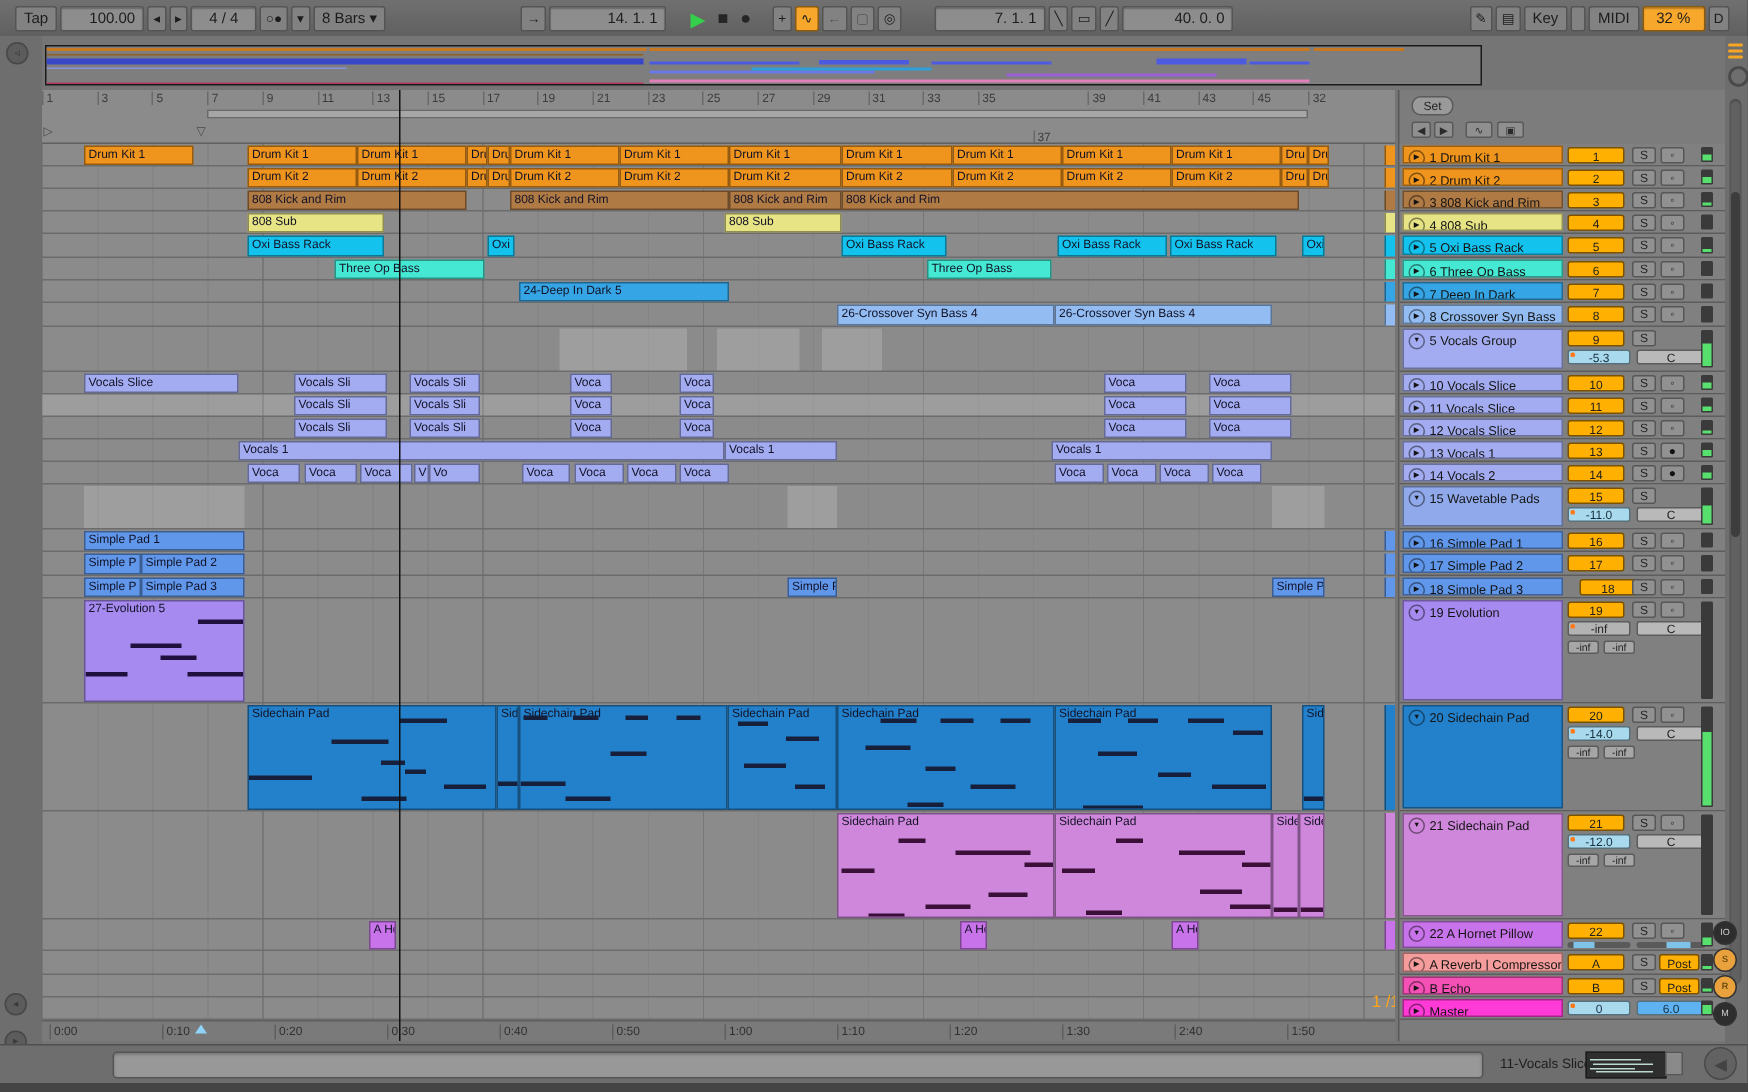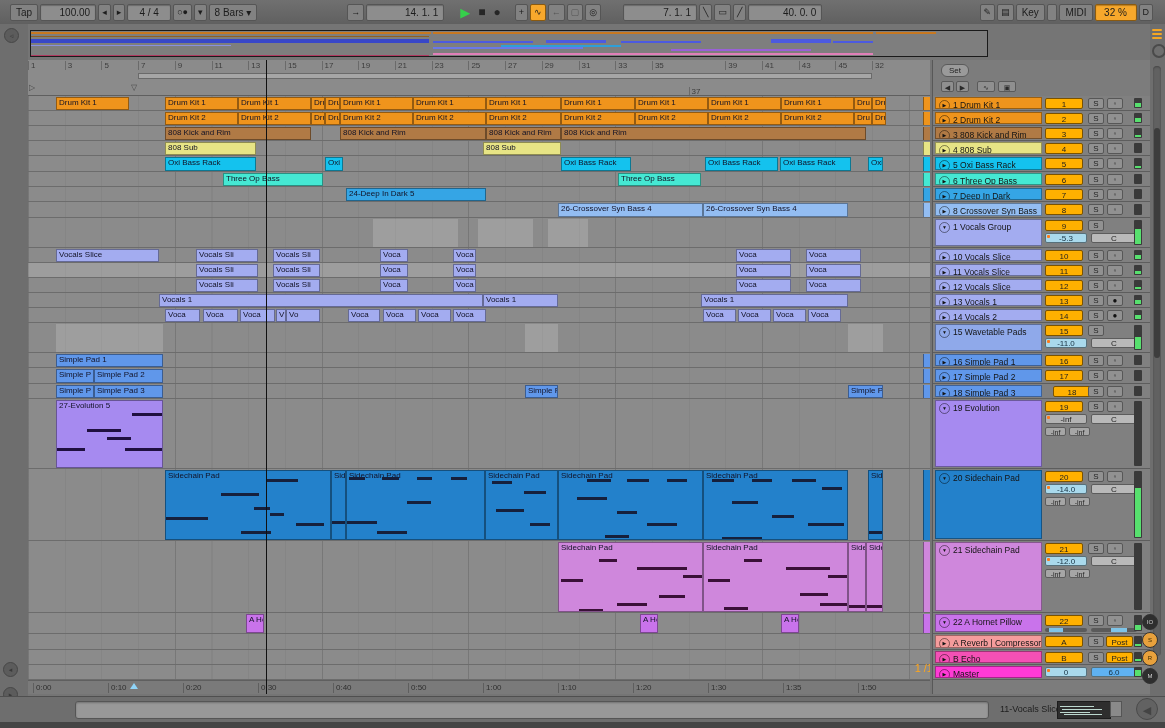--- a/index.html
+++ b/index.html
@@ -370,21 +370,21 @@
         <div class="tlabel" style="left: 5px;">0:00</div>
         <div class="tlabel" style="left: 80px;">0:10</div>
         <div class="tlabel" style="left: 155px;">0:20</div>
         <div class="tlabel" style="left: 230px;">0:30</div>
         <div class="tlabel" style="left: 305px;">0:40</div>
         <div class="tlabel" style="left: 380px;">0:50</div>
         <div class="tlabel" style="left: 455px;">1:00</div>
         <div class="tlabel" style="left: 530px;">1:10</div>
         <div class="tlabel" style="left: 605px;">1:20</div>
         <div class="tlabel" style="left: 680px;">1:30</div>
-        <div class="tlabel" style="left: 755px;">1:35</div>
+        <div class="tlabel" style="left: 755px;">2:40</div>
         <div class="tlabel" style="left: 830px;">1:50</div>
         <div class="insmark" style="left: 102px;"></div>
       </div>
 
     <div class="headers" id="headers">
       <div class="htools">
         <div class="pill">Set</div>
         <div class="sqbtn" style="left:8px;width:13px">◀</div>
         <div class="sqbtn" style="left:23px;width:13px">▶</div>
         <div class="sqbtn" style="left:44px;width:18px">∿</div>
@@ -448,21 +448,21 @@
           <div class="meterwrap" style="top: 2px; height: 10px;"></div>
         </div>
         <div class="hrow" style="top: 142px; height: 16px;">
           <div class="namecell" style="background: rgb(147, 189, 242);"><span class="foldic">▶</span><span class="nm">8 Crossover Syn Bass</span></div>
           <div class="numbox" style="top: 2px;">8</div>
           <div class="sbox" style="left: 155px; top: 2px;">S</div>
           <div class="armbox" style="left: 174px; top: 2px;">◦</div>
           <div class="meterwrap" style="top: 2px; height: 11px;"></div>
         </div>
         <div class="hrow" style="top: 158px; height: 30px;">
-          <div class="namecell" style="background: rgb(163, 172, 240);"><span class="foldic">▼</span><span class="nm">1 Vocals Group</span></div>
+          <div class="namecell" style="background: rgb(163, 172, 240);"><span class="foldic">▼</span><span class="nm">5 Vocals Group</span></div>
           <div class="numbox" style="top: 2px;">9</div>
           <div class="sbox" style="left: 155px; top: 2px;">S</div>
           <div class="volbox" style="top: 15px;">-5.3<div class="led"></div></div>
           <div class="panbox" style="top: 15px;">C</div>
           <div class="meterwrap" style="top: 2px; height: 25px;">
             <div class="meterfill" style="height: 15px;"></div>
           </div>
         </div>
         <div class="hrow" style="top: 188px; height: 15px;">
           <div class="namecell" style="background: rgb(163, 172, 240);"><span class="foldic">▶</span><span class="nm">10 Vocals Slice</span></div>

